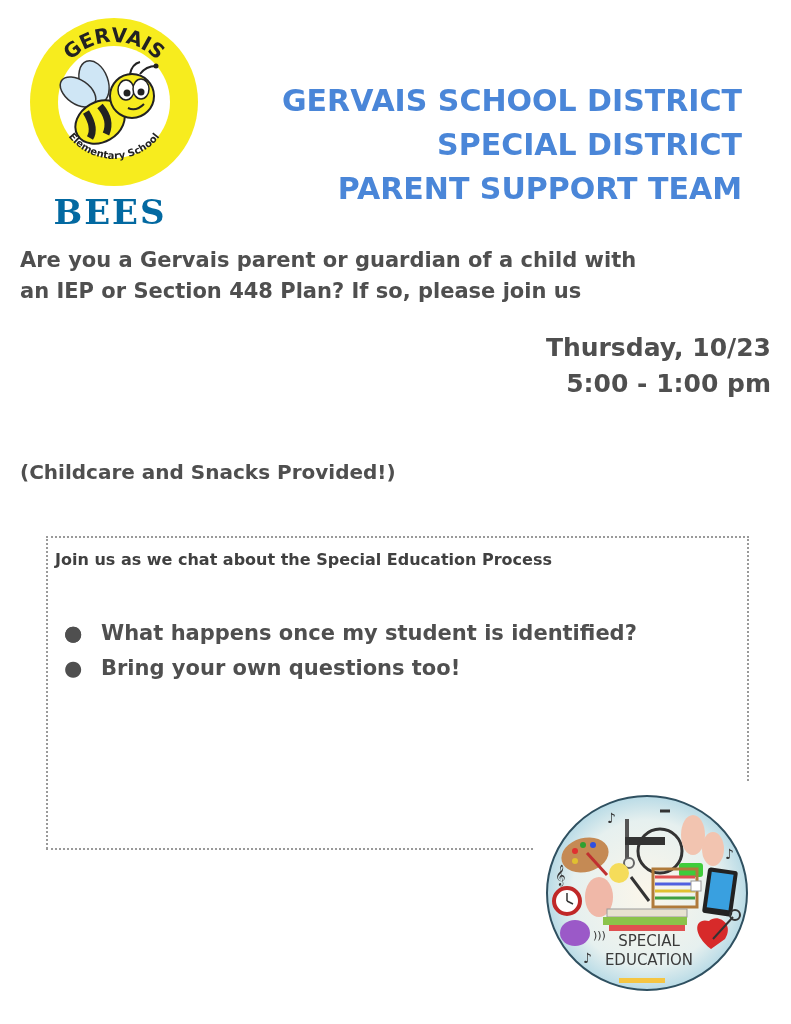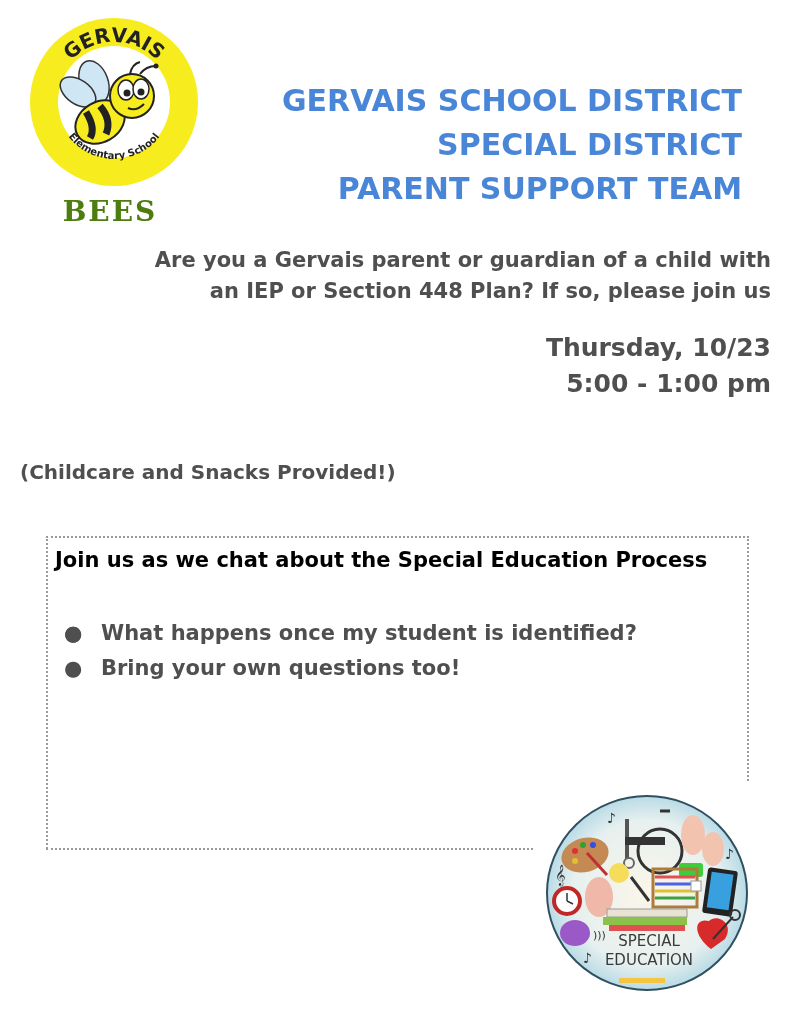--- a/index.html
+++ b/index.html
@@ -2,43 +2,43 @@
 <html><head>
 <meta charset="utf-8">
 <style>
   html, body { margin: 0; padding: 0; background: #ffffff; }
   body { width: 791px; height: 1024px; position: relative; overflow: hidden;
          font-family: "DejaVu Sans", sans-serif; color: #4a4a4a; }
   .abs { position: absolute; }
   
   #logo { left: 28px; top: 16px; width: 172px; height: 172px; }
   #bees { left: 40px; top: 192px; width: 140px; text-align: center;
-          font-family: "DejaVu Serif", serif; font-weight: bold; font-size: 28px;
-          color: #4d7c0f; letter-spacing: 2px; line-height: 40px; }
+          font-family: "DejaVu Serif", serif; font-weight: bold; font-size: 34px;
+          color: #0369a1; letter-spacing: 2px; line-height: 40px; }
   
   #title { left: 232px; top: 48px; width: 510px; text-align: right;
            font-family: "DejaVu Sans", sans-serif; font-weight: bold;
            color: #4a86d8; font-size: 30px; line-height: 44px; letter-spacing: 0px; margin-top: 31px; }
   #title div { white-space: nowrap; }
   
-  #intro { left: 20px; top: 245px; width: 751px; text-align: right;
+  #intro { left: 20px; top: 245px; width: 751px; text-align: left;
            font-weight: bold; font-size: 21px; line-height: 31px; color: #4f4f4f; }
   #event { left: 20px; top: 330px; width: 751px; text-align: right;
            font-weight: bold; font-size: 25px; line-height: 36px; color: #4f4f4f; }
   #childcare { left: 20px; top: 457px; width: 751px; text-align: left;
            font-weight: bold; font-size: 20px; line-height: 30px; color: #4f4f4f; }
   
   .dot-h { height: 0; border-top: 2px dotted #9a9a9a; }
   .dot-v { width: 0; border-left: 2px dotted #9a9a9a; }
   #box-top { left: 46px; top: 536px; width: 703px; }
   #box-left { left: 46px; top: 536px; height: 313px; }
   #box-right { left: 747px; top: 536px; height: 245px; }
   #box-bottom { left: 46px; top: 848px; width: 487px; }
   #box-heading { left: 55px; top: 544px; width: 690px; font-weight: bold;
-           font-size: 21px; line-height: 32px; color: #000000; white-space: nowrap; }
+           font-size: 16px; line-height: 32px; color: #404040; white-space: nowrap; }
   #bullets { left: 60px; top: 616px; width: 620px; margin: 0; padding: 0; list-style: none;
            font-weight: bold; font-size: 21px; line-height: 35px; color: #4f4f4f; }
   #bullets li { position: relative; padding-left: 41px; }
   #bullets li .bullet { position: absolute; left: 4px; top: 0; }
   
   #sped { left: 545px; top: 793px; width: 204px; height: 200px; }
 </style>
 </head>
 <body>
 

